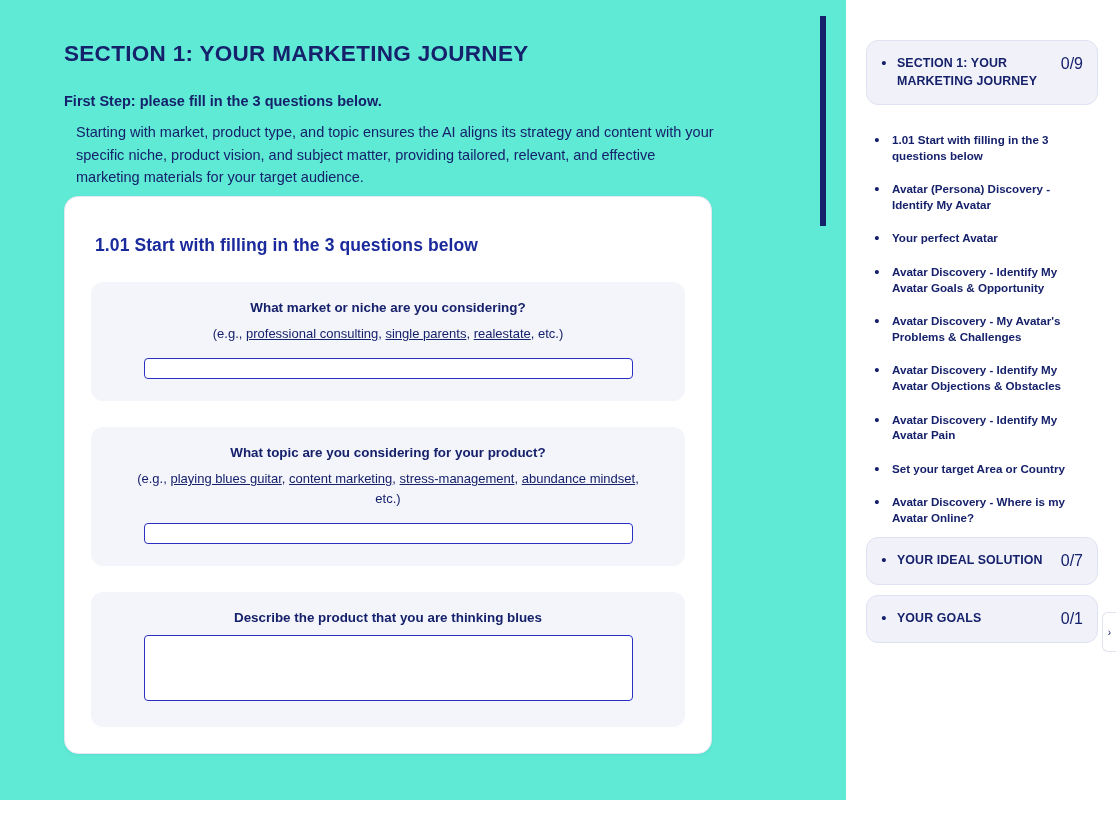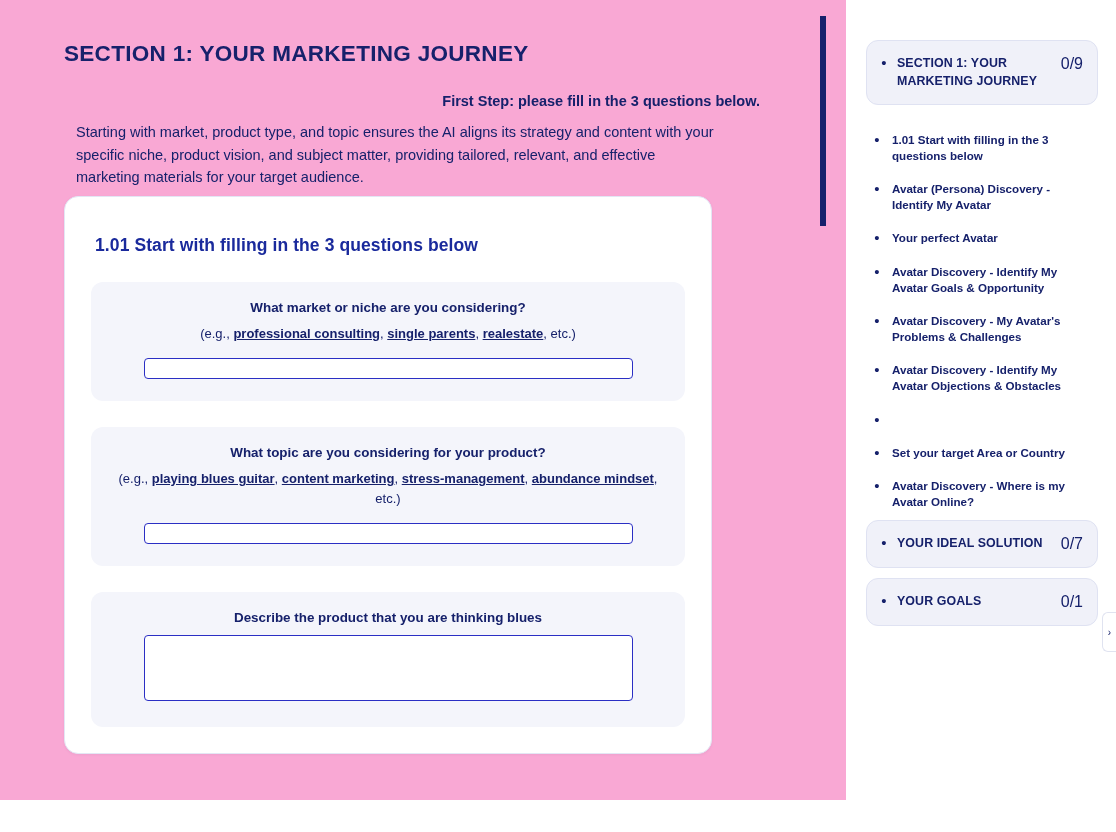--- a/index.html
+++ b/index.html
@@ -8,21 +8,21 @@
     width: 1116px; height: 832px;
     background: #ffffff;
     font-family: "Liberation Sans", sans-serif;
     color: #16216b;
     overflow: hidden;
   }
   .page {
     position: relative;
     width: 1116px;
     height: 800px;
-    background: #f9a8d4;
+    background: #5eead4;
   }
 
   
   .main {
     position: absolute;
     left: 0; top: 0;
     width: 824px;
     height: 832px;
     padding: 28px 64px 0 64px;
     overflow: hidden;
@@ -33,21 +33,20 @@
     letter-spacing: 0.3px;
     color: #16216b;
     margin: 12px 0 26px 0;
     line-height: 1.2;
   }
   .first-step {
     font-size: 14.5px;
     font-weight: bold;
     color: #16216b;
     margin: 0 0 12px 0;
-    text-align: right;
   }
   .intro-par {
     font-size: 14.5px;
     line-height: 22.5px;
     color: #16216b;
     margin: 12px;
     max-width: 640px;
     font-weight: 500;
   }
 
@@ -85,21 +84,21 @@
     margin-bottom: 9px;
     text-align: center;
   }
   .q-eg {
     font-size: 13px;
     color: #16216b;
     margin-bottom: 14px;
     line-height: 1.55;
     font-weight: 500;
   }
-  .q-eg u { text-decoration: underline; font-weight: bold; }
+  .q-eg u { text-decoration: underline; }
   .q-input {
     display: block;
     width: 489px;
     margin: 0 auto;
     height: 21px;
     border: 1px solid #2b2fc4;
     border-radius: 4px;
     background: #ffffff;
     font-size: 12px;
     font-family: "Liberation Sans", sans-serif;
@@ -287,20 +286,21 @@
       <div class="sb-item">
         <span class="sb-bullet">•</span>
         <span class="sb-item-label">Avatar Discovery - My Avatar's Problems &amp; Challenges</span>
       </div>
       <div class="sb-item">
         <span class="sb-bullet">•</span>
         <span class="sb-item-label">Avatar Discovery - Identify My Avatar Objections &amp; Obstacles</span>
       </div>
       <div class="sb-item">
         <span class="sb-bullet">•</span>
+        <span class="sb-item-label">Avatar Discovery - Identify My Avatar Pain</span>
       </div>
       <div class="sb-item">
         <span class="sb-bullet">•</span>
         <span class="sb-item-label">Set your target Area or Country</span>
       </div>
       <div class="sb-item">
         <span class="sb-bullet">•</span>
         <span class="sb-item-label">Avatar Discovery - Where is my Avatar Online?</span>
       </div>
     </div>

